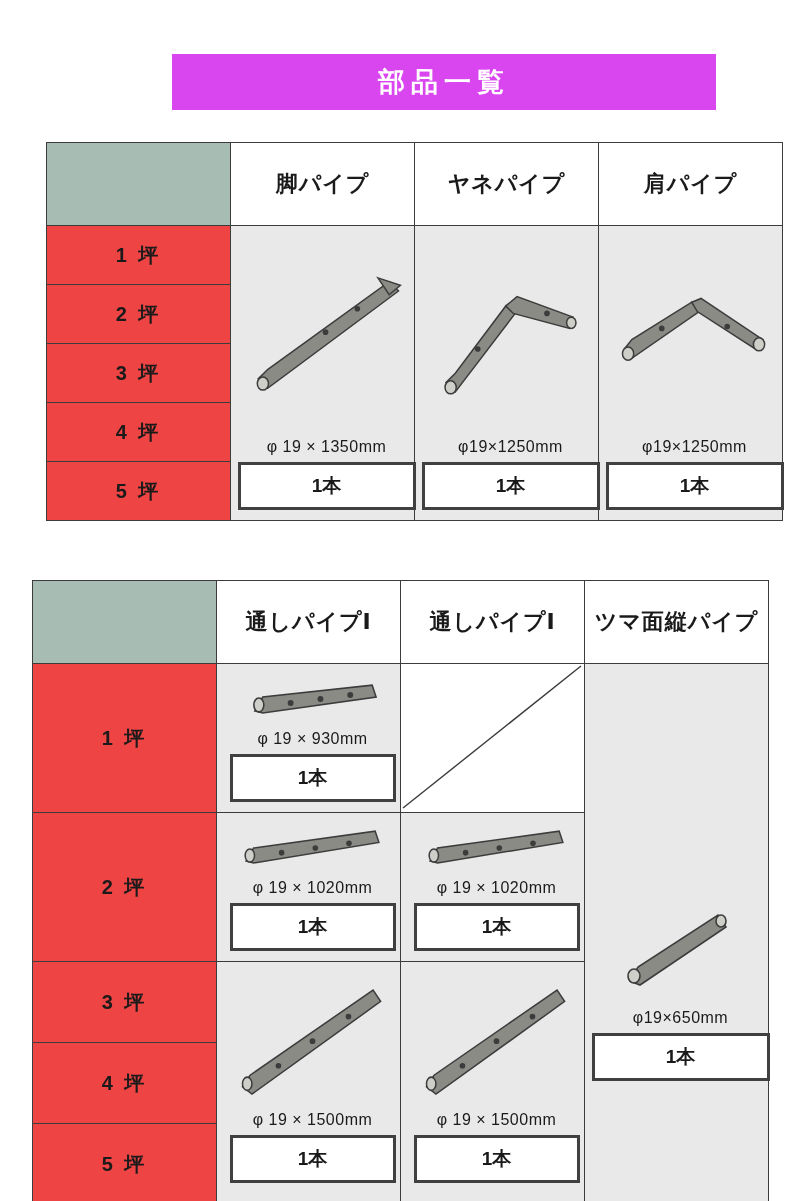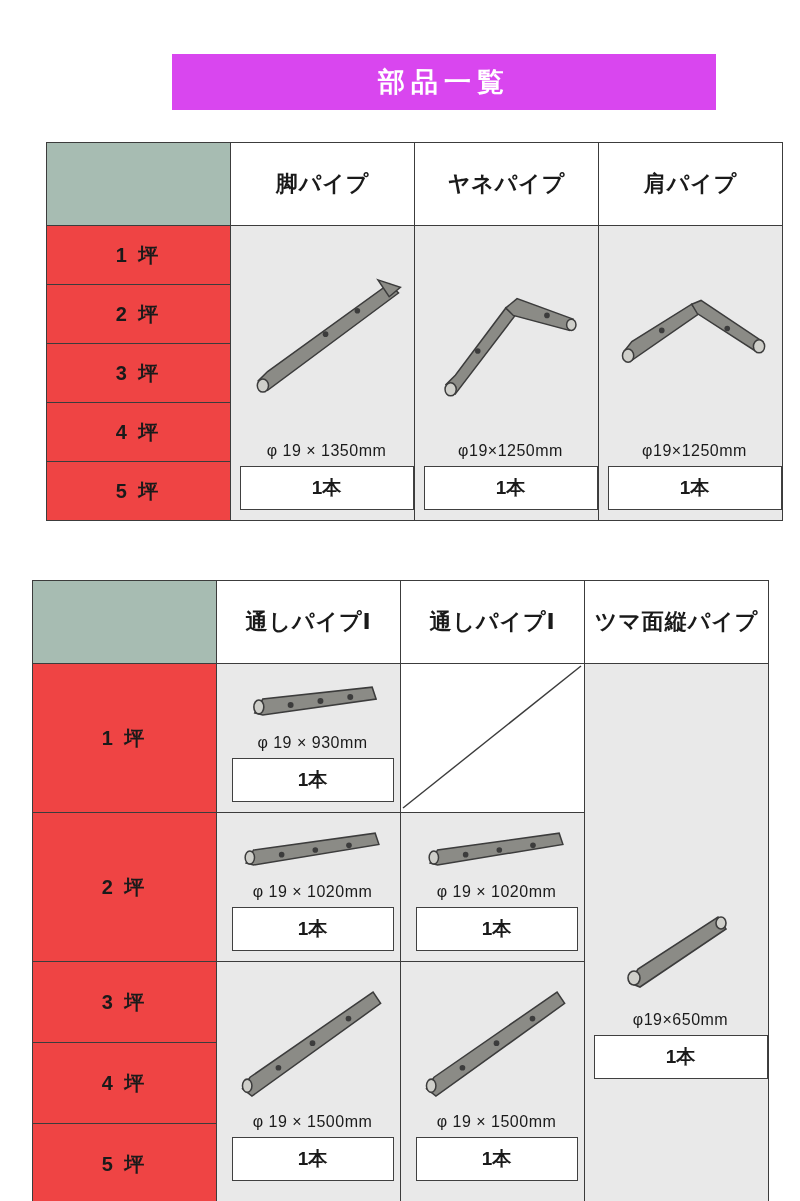--- a/index.html
+++ b/index.html
@@ -92,21 +92,21 @@
     justify-content: center;
     min-height: 0;
   }
   .spec-text {
     font-size: 16px;
     letter-spacing: 0.5px;
     margin: 2px 0 6px 0;
     white-space: nowrap;
   }
   .qty-box {
-    border: 1px solid #404040;
+    border: 3px solid #404040;
     background: #ffffff;
     width: 172px;
     height: 42px;
     line-height: 42px;
     font-size: 19px;
     font-weight: bold;
   }
   .qty-box.narrow { width: 160px; }
 
   .diag-cell {

